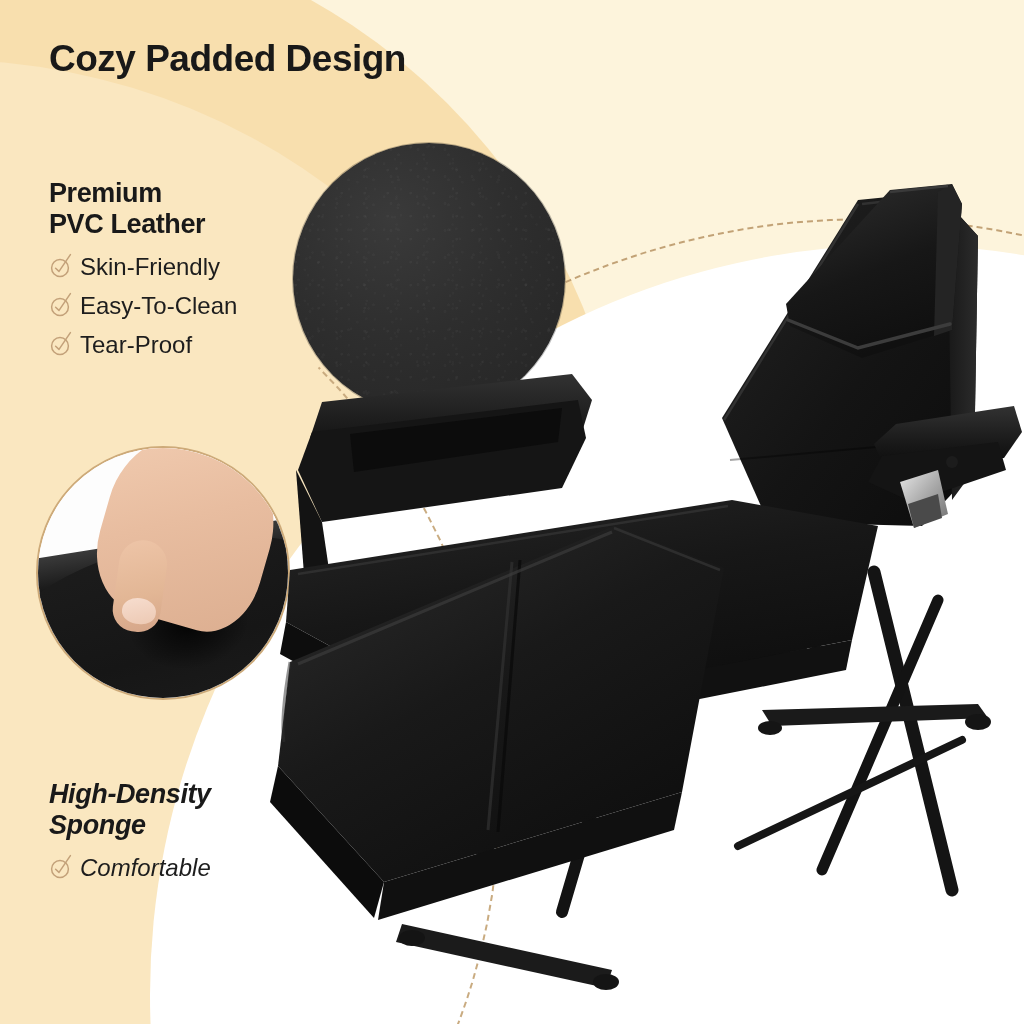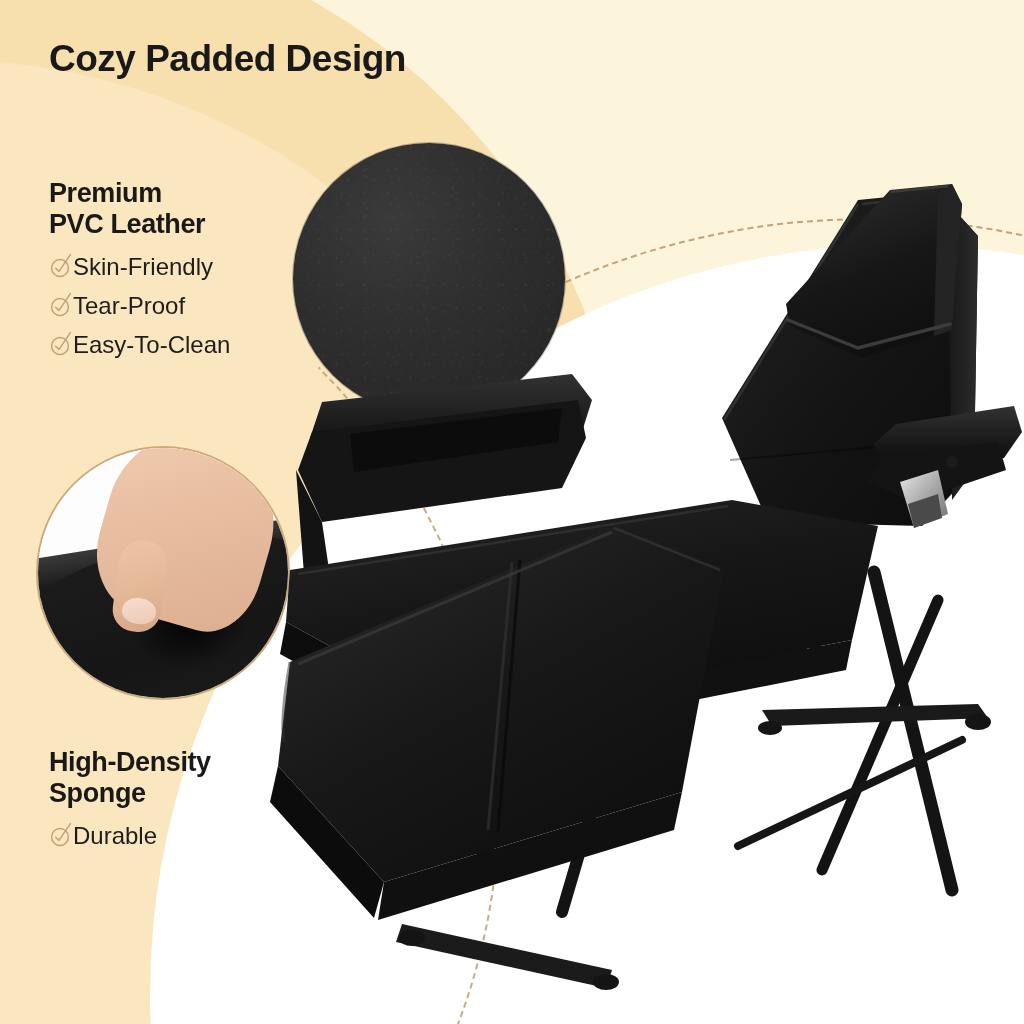--- a/index.html
+++ b/index.html
@@ -64,30 +64,30 @@
 
   
   .feature{position:absolute;}
   .feature .f-title{
     font-size:27px;font-weight:bold;color:#191919;
     line-height:1.13;letter-spacing:-0.4px;margin:0 0 13px 0;
     white-space:pre-line;
   }
   .bullets{list-style:none;margin:0;padding:0;}
   .bullet{
-    display:flex;align-items:center;
+    display:flex;align-items:center;gap:7px;
     margin-bottom:9px;
   }
   .bullet .b-label{
     font-size:24px;color:#1d1d1d;line-height:1.15;white-space:nowrap;
   }
   .check-icon{flex:0 0 auto;display:block;}
 
   #f-pvc{left:49px;top:178px;}
-  #f-sponge{left:49px;top:747px;}
+  #f-sponge{left:49px;top:779px;font-style:italic;}
 
   
   .inset{position:absolute;border-radius:50%;overflow:hidden;}
 
   
   #leather-circle{
     left:293px;top:143px;width:272px;height:272px;
     background:
       radial-gradient(circle at 36% 28%, #3a3a3a 0%, #2e2e2e 45%, #242424 100%);
     box-shadow:0 0 0 1px rgba(0,0,0,.25);
@@ -182,46 +182,46 @@
         </span>
         <span class="b-label">Skin-Friendly</span>
       </li>
       <li class="bullet">
         <span class="check-icon">
           <svg width="24" height="26" viewBox="0 0 24 26">
               <circle cx="11" cy="16" r="8.4" fill="none" stroke="#c3a179" stroke-width="1.5"></circle>
               <path d="M6.6 16.2 L10 19.4 L21.4 2.6" fill="none" stroke="#c3a179" stroke-width="1.5" stroke-linecap="round" stroke-linejoin="round"></path>
             </svg>
         </span>
-        <span class="b-label">Tear-Proof</span>
+        <span class="b-label">Easy-To-Clean</span>
       </li>
       <li class="bullet">
         <span class="check-icon">
           <svg width="24" height="26" viewBox="0 0 24 26">
               <circle cx="11" cy="16" r="8.4" fill="none" stroke="#c3a179" stroke-width="1.5"></circle>
               <path d="M6.6 16.2 L10 19.4 L21.4 2.6" fill="none" stroke="#c3a179" stroke-width="1.5" stroke-linecap="round" stroke-linejoin="round"></path>
             </svg>
         </span>
-        <span class="b-label">Easy-To-Clean</span>
+        <span class="b-label">Tear-Proof</span>
       </li>
     </ul>
   </div>
 
   <div class="feature" id="f-sponge">
     <div class="f-title">High-Density
 Sponge</div>
     <ul class="bullets">
       <li class="bullet">
         <span class="check-icon">
           <svg width="24" height="26" viewBox="0 0 24 26">
               <circle cx="11" cy="16" r="8.4" fill="none" stroke="#c3a179" stroke-width="1.5"></circle>
               <path d="M6.6 16.2 L10 19.4 L21.4 2.6" fill="none" stroke="#c3a179" stroke-width="1.5" stroke-linecap="round" stroke-linejoin="round"></path>
             </svg>
         </span>
-        <span class="b-label">Durable</span>
+        <span class="b-label">Comfortable</span>
       </li>
     </ul>
   </div>
 
   <div class="inset" id="leather-circle">
     <div class="grain"></div>
   </div>
 
   <div class="inset" id="hand-circle">
     <div class="hc-white"></div>

